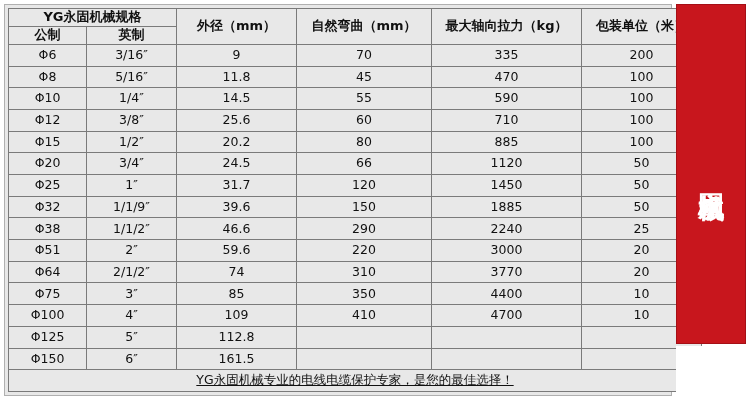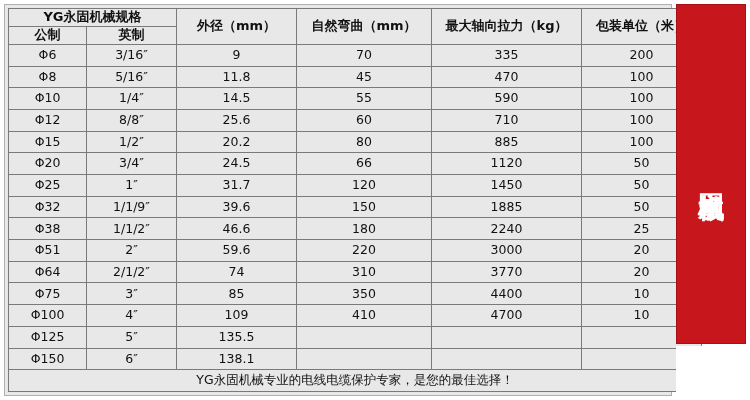--- a/index.html
+++ b/index.html
@@ -67,20 +67,21 @@
   .cell-empty { }
 
   
   .footer-row td {
     border: 1px solid #7a7a7a;
     text-align: left;
     padding-left: 6px;
     font-size: 13px;
     font-weight: bold;
     color: #111111;
+    text-decoration: underline;
   }
 
   
   .logo-block {
     position: absolute;
     left: 676px;
     top: 4px;
     width: 70px;
     height: 340px;
     background: #c8161d;
@@ -159,21 +160,21 @@
         <tr>
           <td>Φ10</td>
           <td>1/4″</td>
           <td>14.5</td>
           <td>55</td>
           <td>590</td>
           <td>100</td>
         </tr>
         <tr>
           <td>Φ12</td>
-          <td>8/8″</td>
+          <td>3/8″</td>
           <td>25.6</td>
           <td>60</td>
           <td>710</td>
           <td>100</td>
         </tr>
         <tr>
           <td>Φ15</td>
           <td>1/2″</td>
           <td>20.2</td>
           <td>80</td>
@@ -201,21 +202,21 @@
           <td>1/1/9″</td>
           <td>39.6</td>
           <td>150</td>
           <td>1885</td>
           <td>50</td>
         </tr>
         <tr>
           <td>Φ38</td>
           <td>1/1/2″</td>
           <td>46.6</td>
-          <td>180</td>
+          <td>290</td>
           <td>2240</td>
           <td>25</td>
         </tr>
         <tr>
           <td>Φ51</td>
           <td>2″</td>
           <td>59.6</td>
           <td>220</td>
           <td>3000</td>
           <td>20</td>
@@ -240,29 +241,29 @@
           <td>Φ100</td>
           <td>4″</td>
           <td>109</td>
           <td>410</td>
           <td>4700</td>
           <td>10</td>
         </tr>
         <tr>
           <td>Φ125</td>
           <td>5″</td>
-          <td>135.5</td>
+          <td>112.8</td>
           <td class="cell-empty"></td>
           <td class="cell-empty"></td>
           <td class="cell-empty"></td>
         </tr>
         <tr>
           <td>Φ150</td>
           <td>6″</td>
-          <td>138.1</td>
+          <td>161.5</td>
           <td class="cell-empty"></td>
           <td class="cell-empty"></td>
           <td class="cell-empty"></td>
         </tr>
         <tr class="footer-row">
           <td colspan="6">YG永固机械专业的电线电缆保护专家，是您的最佳选择！</td>
         </tr>
       </tbody>
     </table>
   </div>

